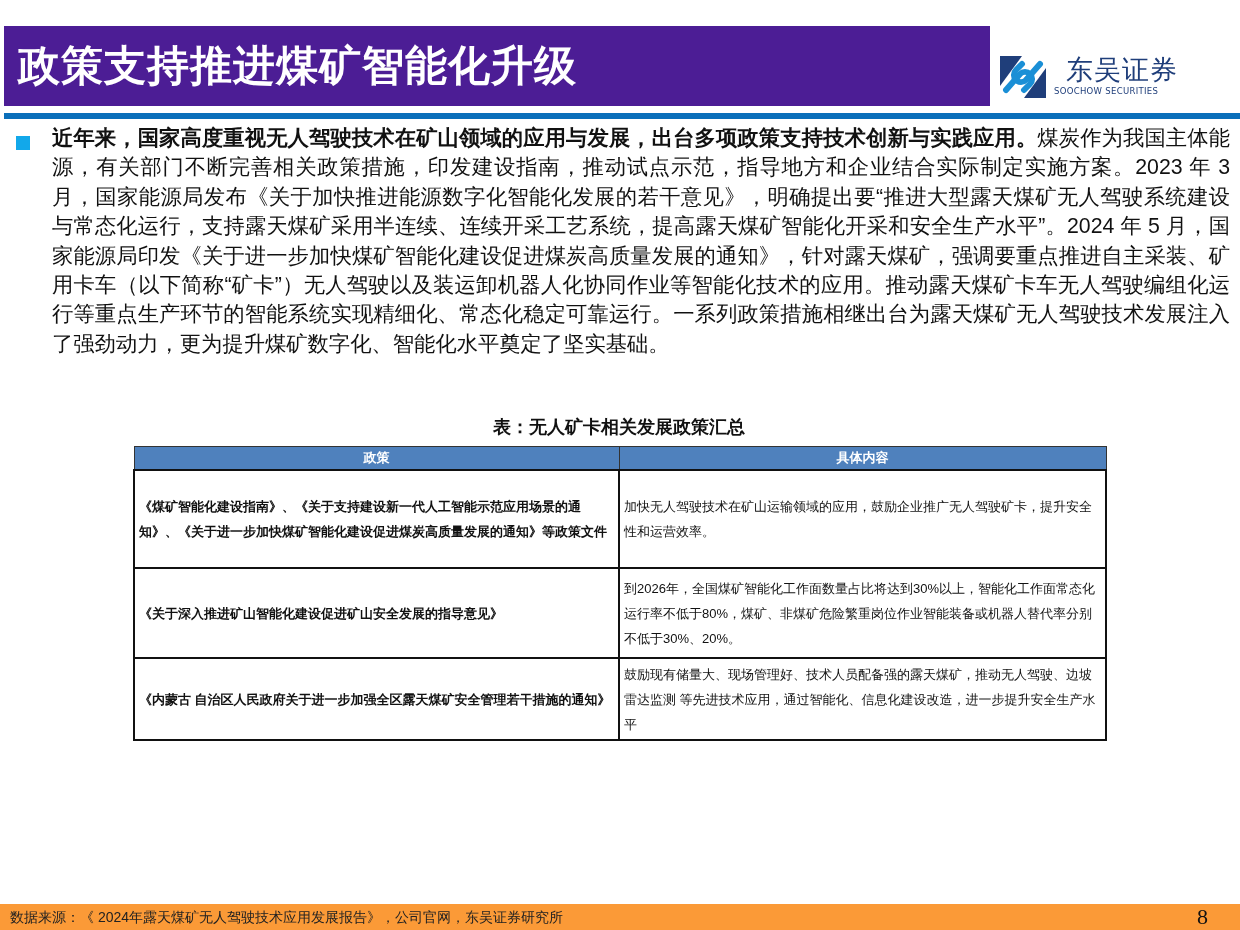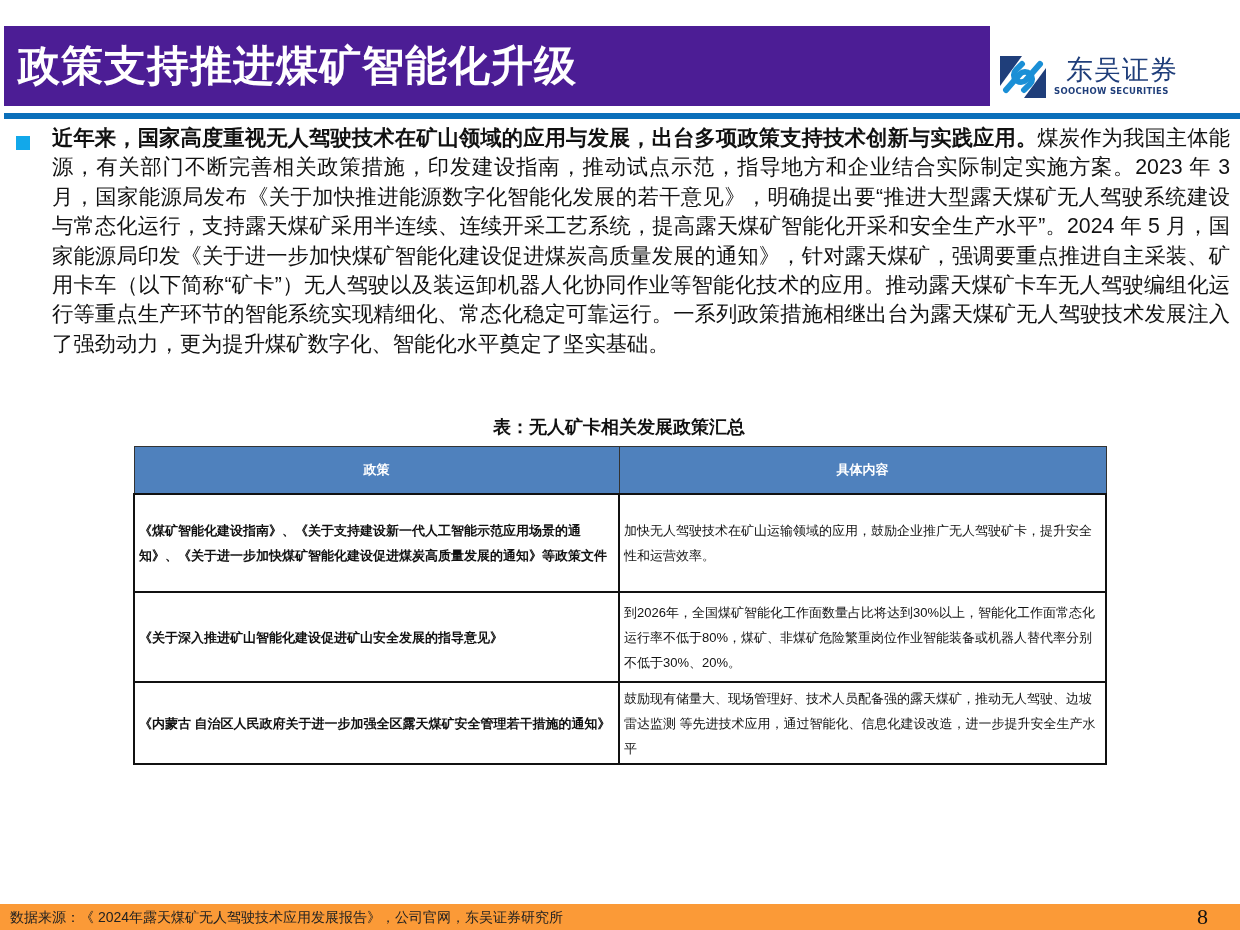--- a/index.html
+++ b/index.html
@@ -22,21 +22,21 @@
     position:absolute; left:4px; top:113px; width:1236px; height:6px;
     background:#0b6fba;
   }
   .logo { position:absolute; left:1000px; top:54px; width:200px; height:46px; }
   .logo-icon { position:absolute; left:0; top:2px; width:46px; height:42px; }
   .logo-cn {
     position:absolute; left:52px; top:0px; font-size:27px; color:#1f3e7a;
     letter-spacing:1px; line-height:32px;margin-left:14px;
   }
   .logo-en {
-    position:absolute; left:54px; top:32px; font-size:8.5px; font-weight:bold;
+    position:absolute; left:54px; top:32px; font-size:8.5px; font-weight:normal;
     color:#1f3e7a; letter-spacing:0.3px; line-height:10px;
   }
   .bullet {
     position:absolute; left:16px; top:136px; width:14px; height:14px;
     background:#12a8ea;
   }
   .body-para {
     position:absolute; left:52px; top:124px; width:1178px;
     font-size:21.3px; line-height:29.4px; color:#111; text-align:justify;
     font-family:"Liberation Sans","DejaVu Sans",sans-serif;
@@ -46,21 +46,21 @@
     position:absolute; left:130px; top:414px; width:978px; text-align:center;
     font-size:18px; font-weight:bold; line-height:26px;
   }
   table.policy {
     position:absolute; left:133px; top:446px; width:974px;
     border-collapse:collapse; font-size:13px; line-height:25px;
     font-family:"Liberation Sans","DejaVu Sans",sans-serif;
   }
   table.policy th {
     background:#4f81bd; color:#fff; font-weight:bold; height:22px;
-    border:1px solid #333; font-size:13px; line-height:20px; padding:12px;
+    border:1px solid #333; font-size:13px; line-height:20px; padding:0;
   }
   table.policy td {
     border:2px solid #111; padding:2px 4px; vertical-align:middle;
   }
   table.policy td.policy-name { font-weight:bold; width:476px; }
   table.policy td.policy-desc { width:478px; }
   .footer-bar {
     position:absolute; left:0; top:904px; width:1240px; height:42px;
     background:#fb9a37;
   }

